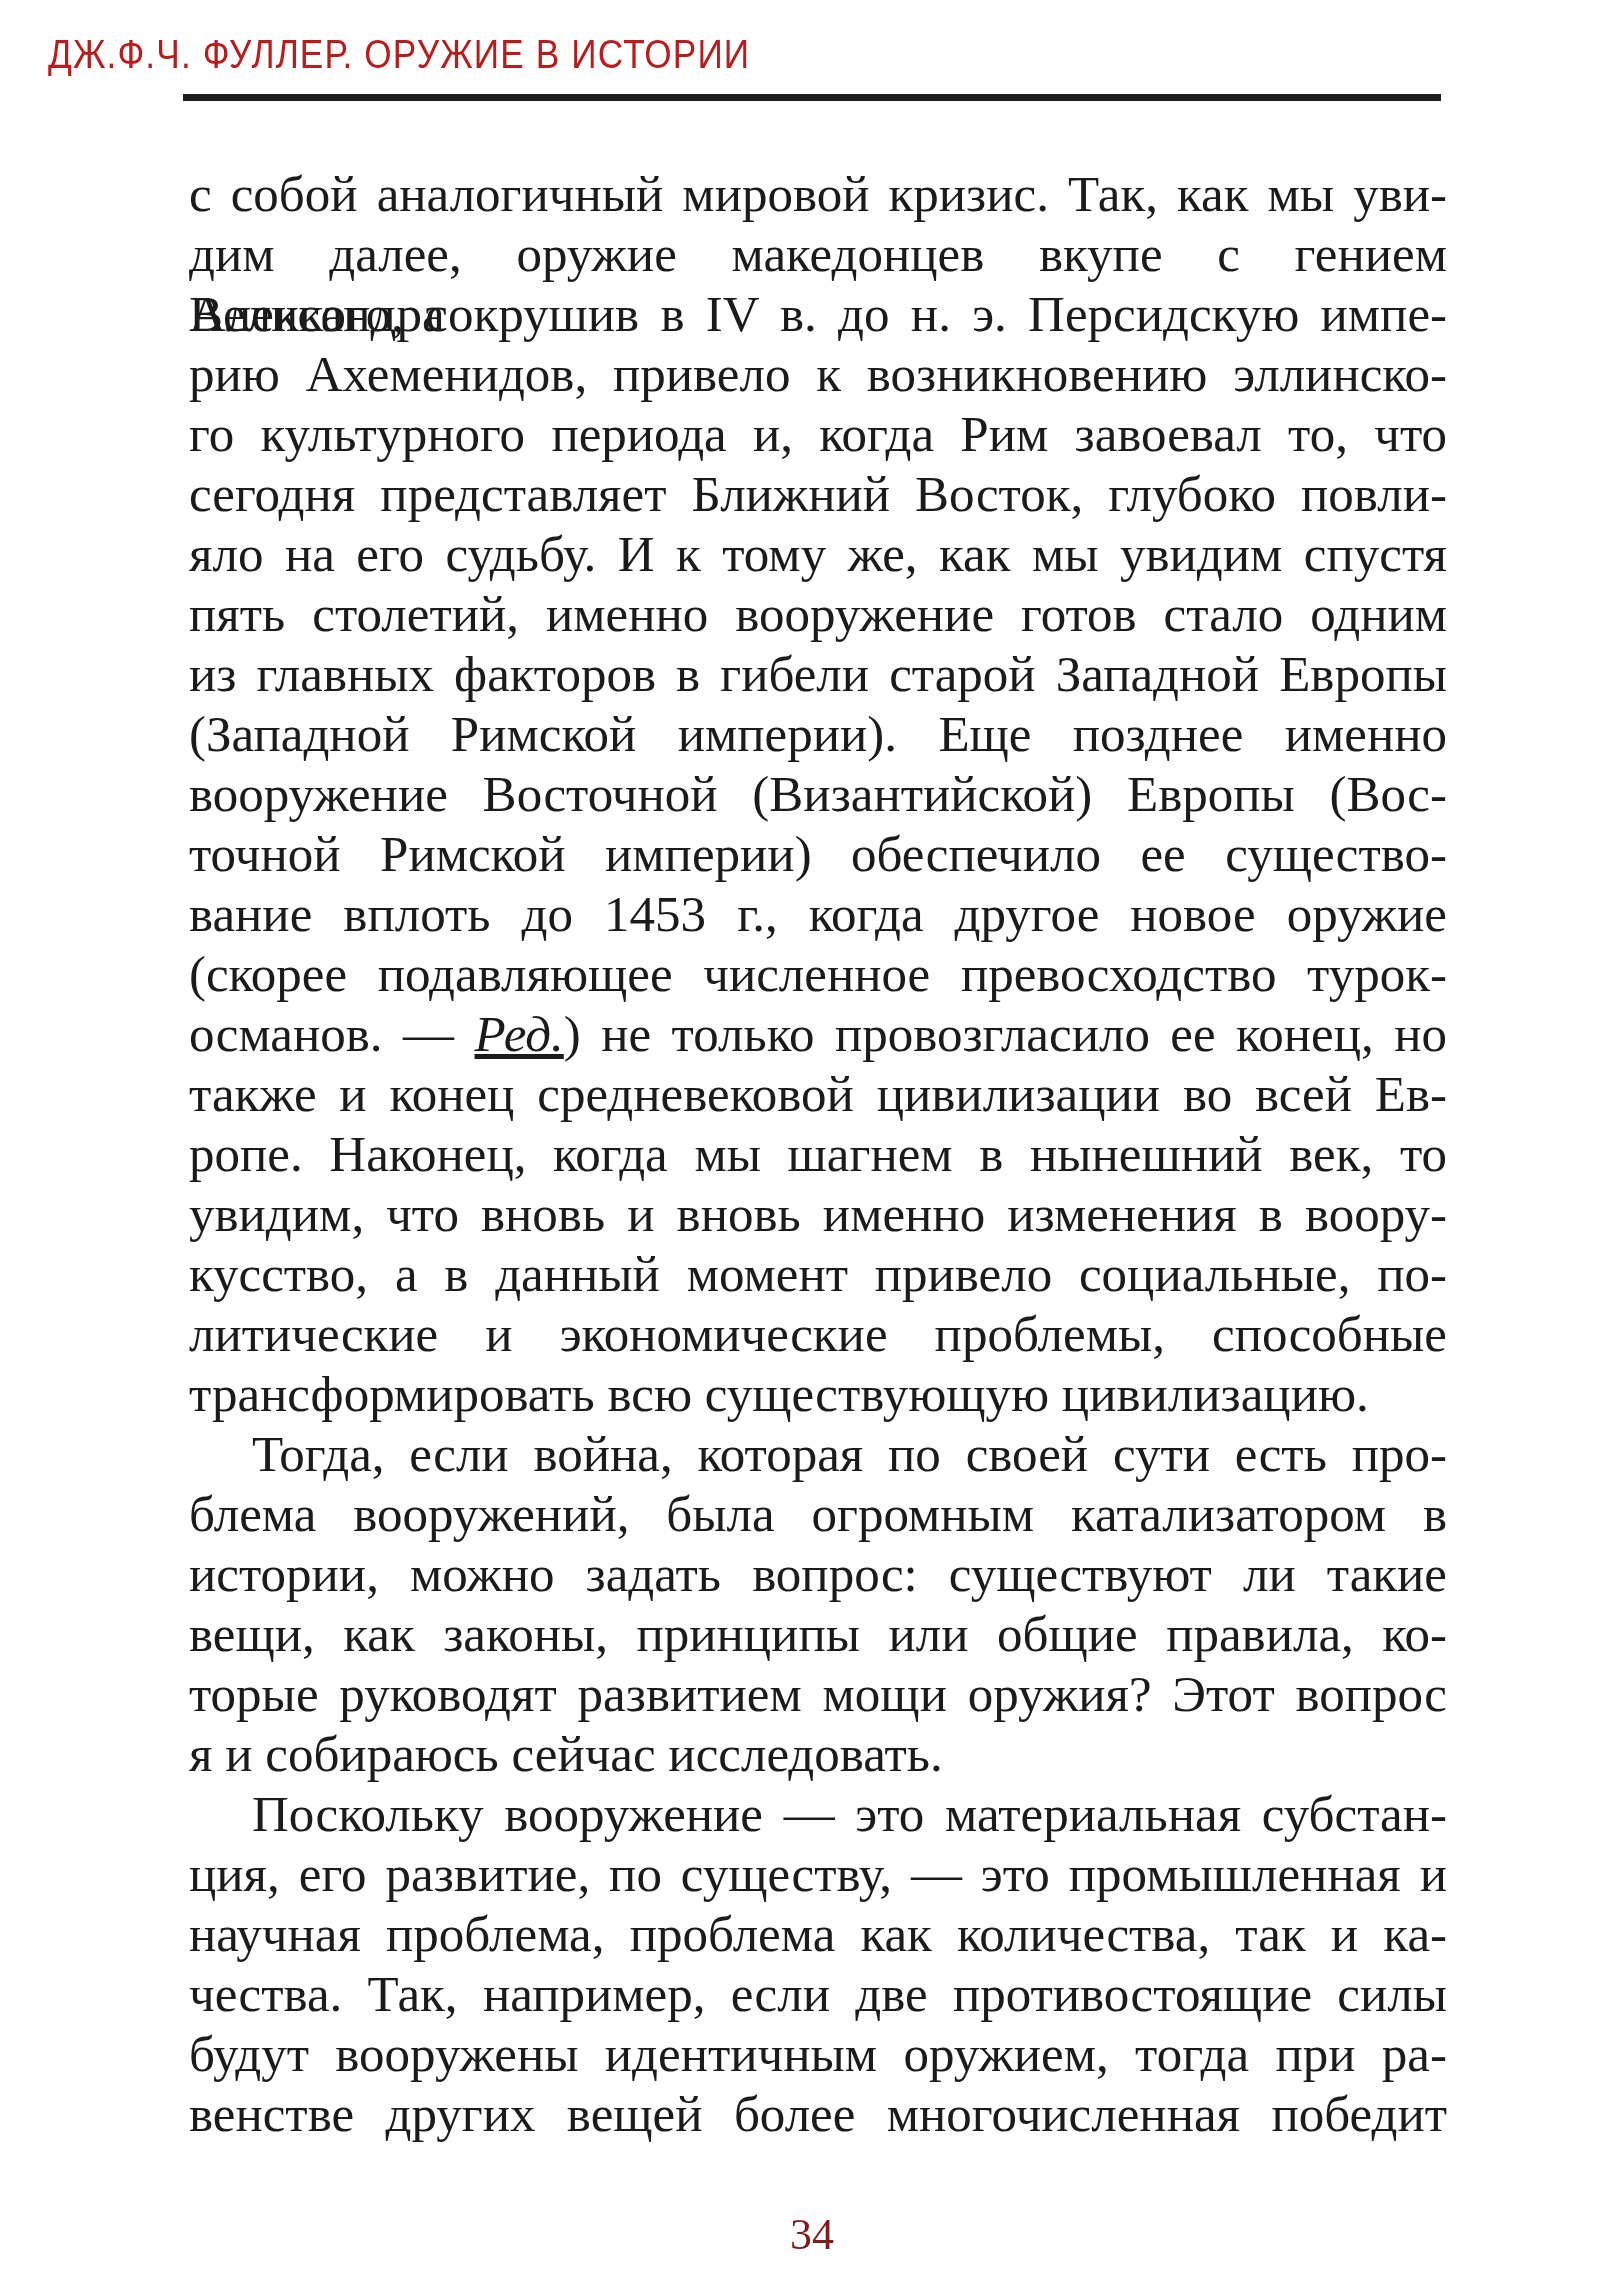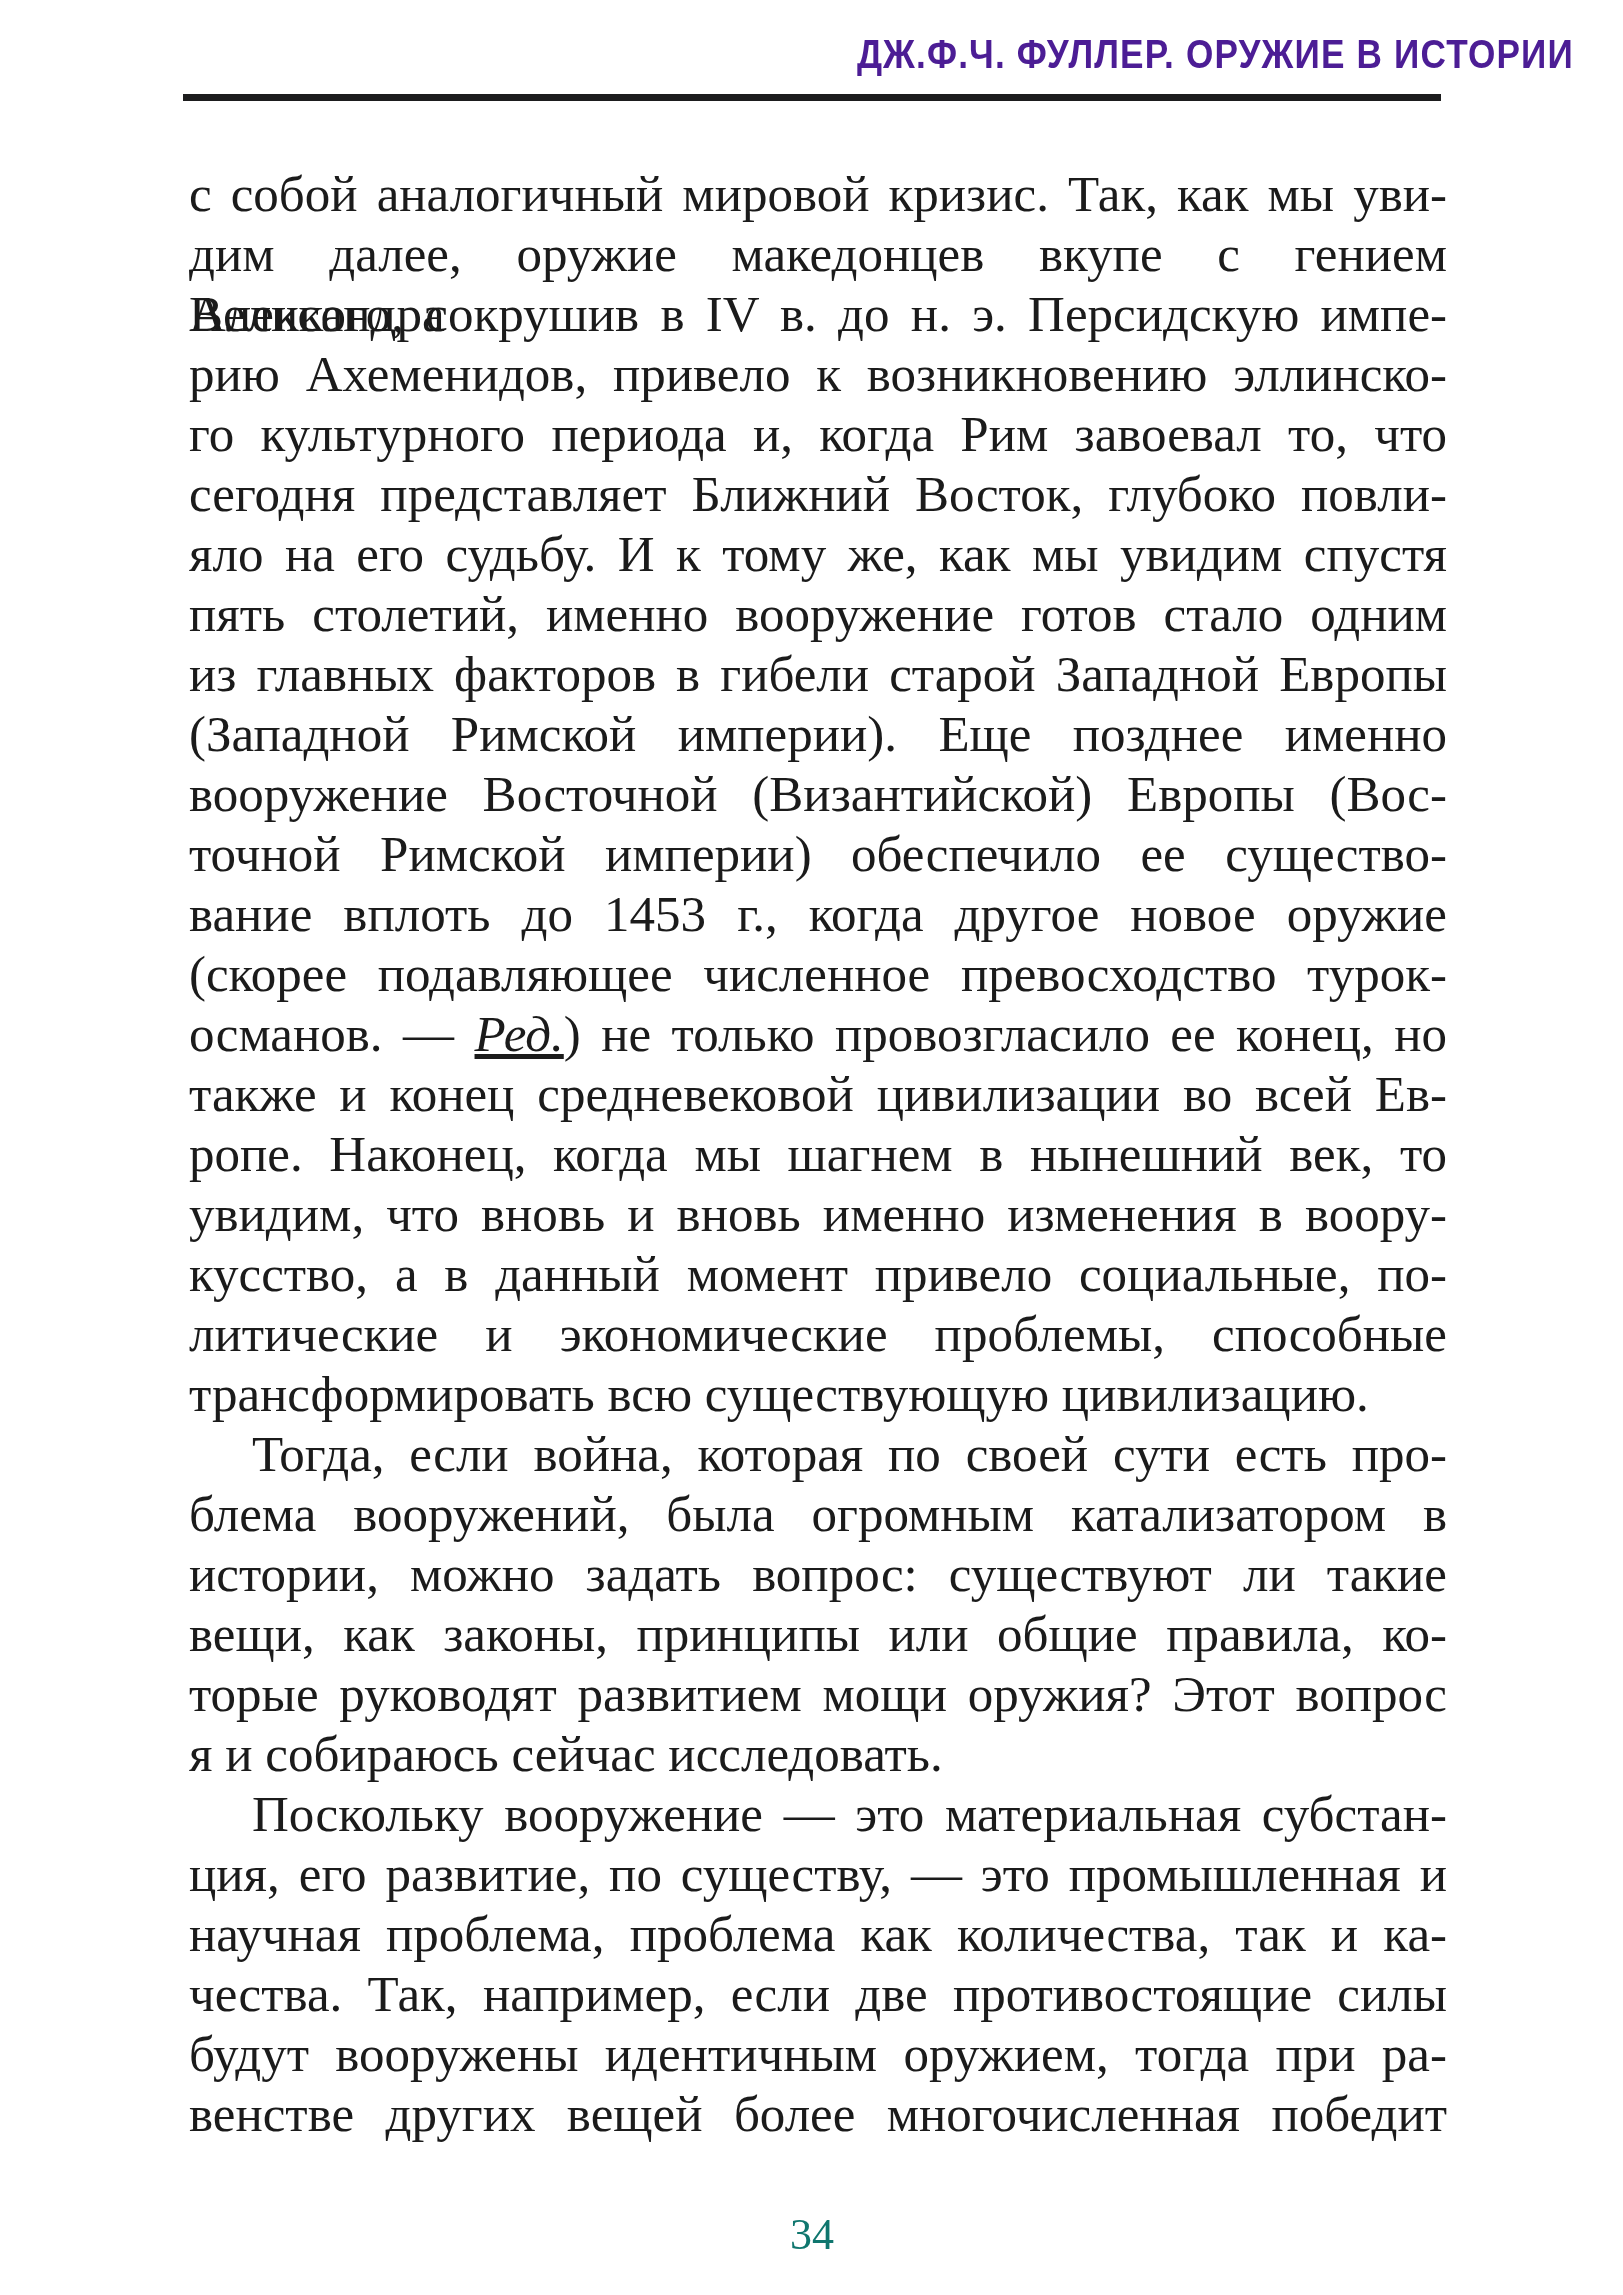--- a/index.html
+++ b/index.html
@@ -19,26 +19,26 @@
     color: #1b1b1b;
   }
   
   .running-header {
     position: absolute;
     top: 29px;
     left: 0;
     width: 1623px;
     height: 51px;
     line-height: 51px;
-    text-align: right;
+    text-align: left;
     font-family: "Liberation Sans", sans-serif;
-    font-weight: 700;
+    font-weight: 400;
     font-size: 40px;
     letter-spacing: 1.3px;
-    color: #4c1d95;
+    color: #b91c1c;
     white-space: nowrap;
   }
   .running-header .hdr-inner {
     display: inline-block;
     transform: scaleX(0.88);
     transform-origin: center center;
   }
   .header-rule {
     position: absolute;
     top: 94px;
@@ -79,21 +79,21 @@
   
   .page-number {
     position: absolute;
     top: 2210px;
     left: 183px;
     width: 1258px;
     text-align: center;
     font-family: "Liberation Serif", serif;
     font-size: 44px;
     line-height: 50px;
-    color: #0f766e;
+    color: #7f1d1d;
   }
 </style>
 </head>
 <body>
 
 <div class="page">
 
   <div class="running-header">
     <span class="hdr-inner">ДЖ.Ф.Ч. ФУЛЛЕР. ОРУЖИЕ В ИСТОРИИ</span>
   </div>

